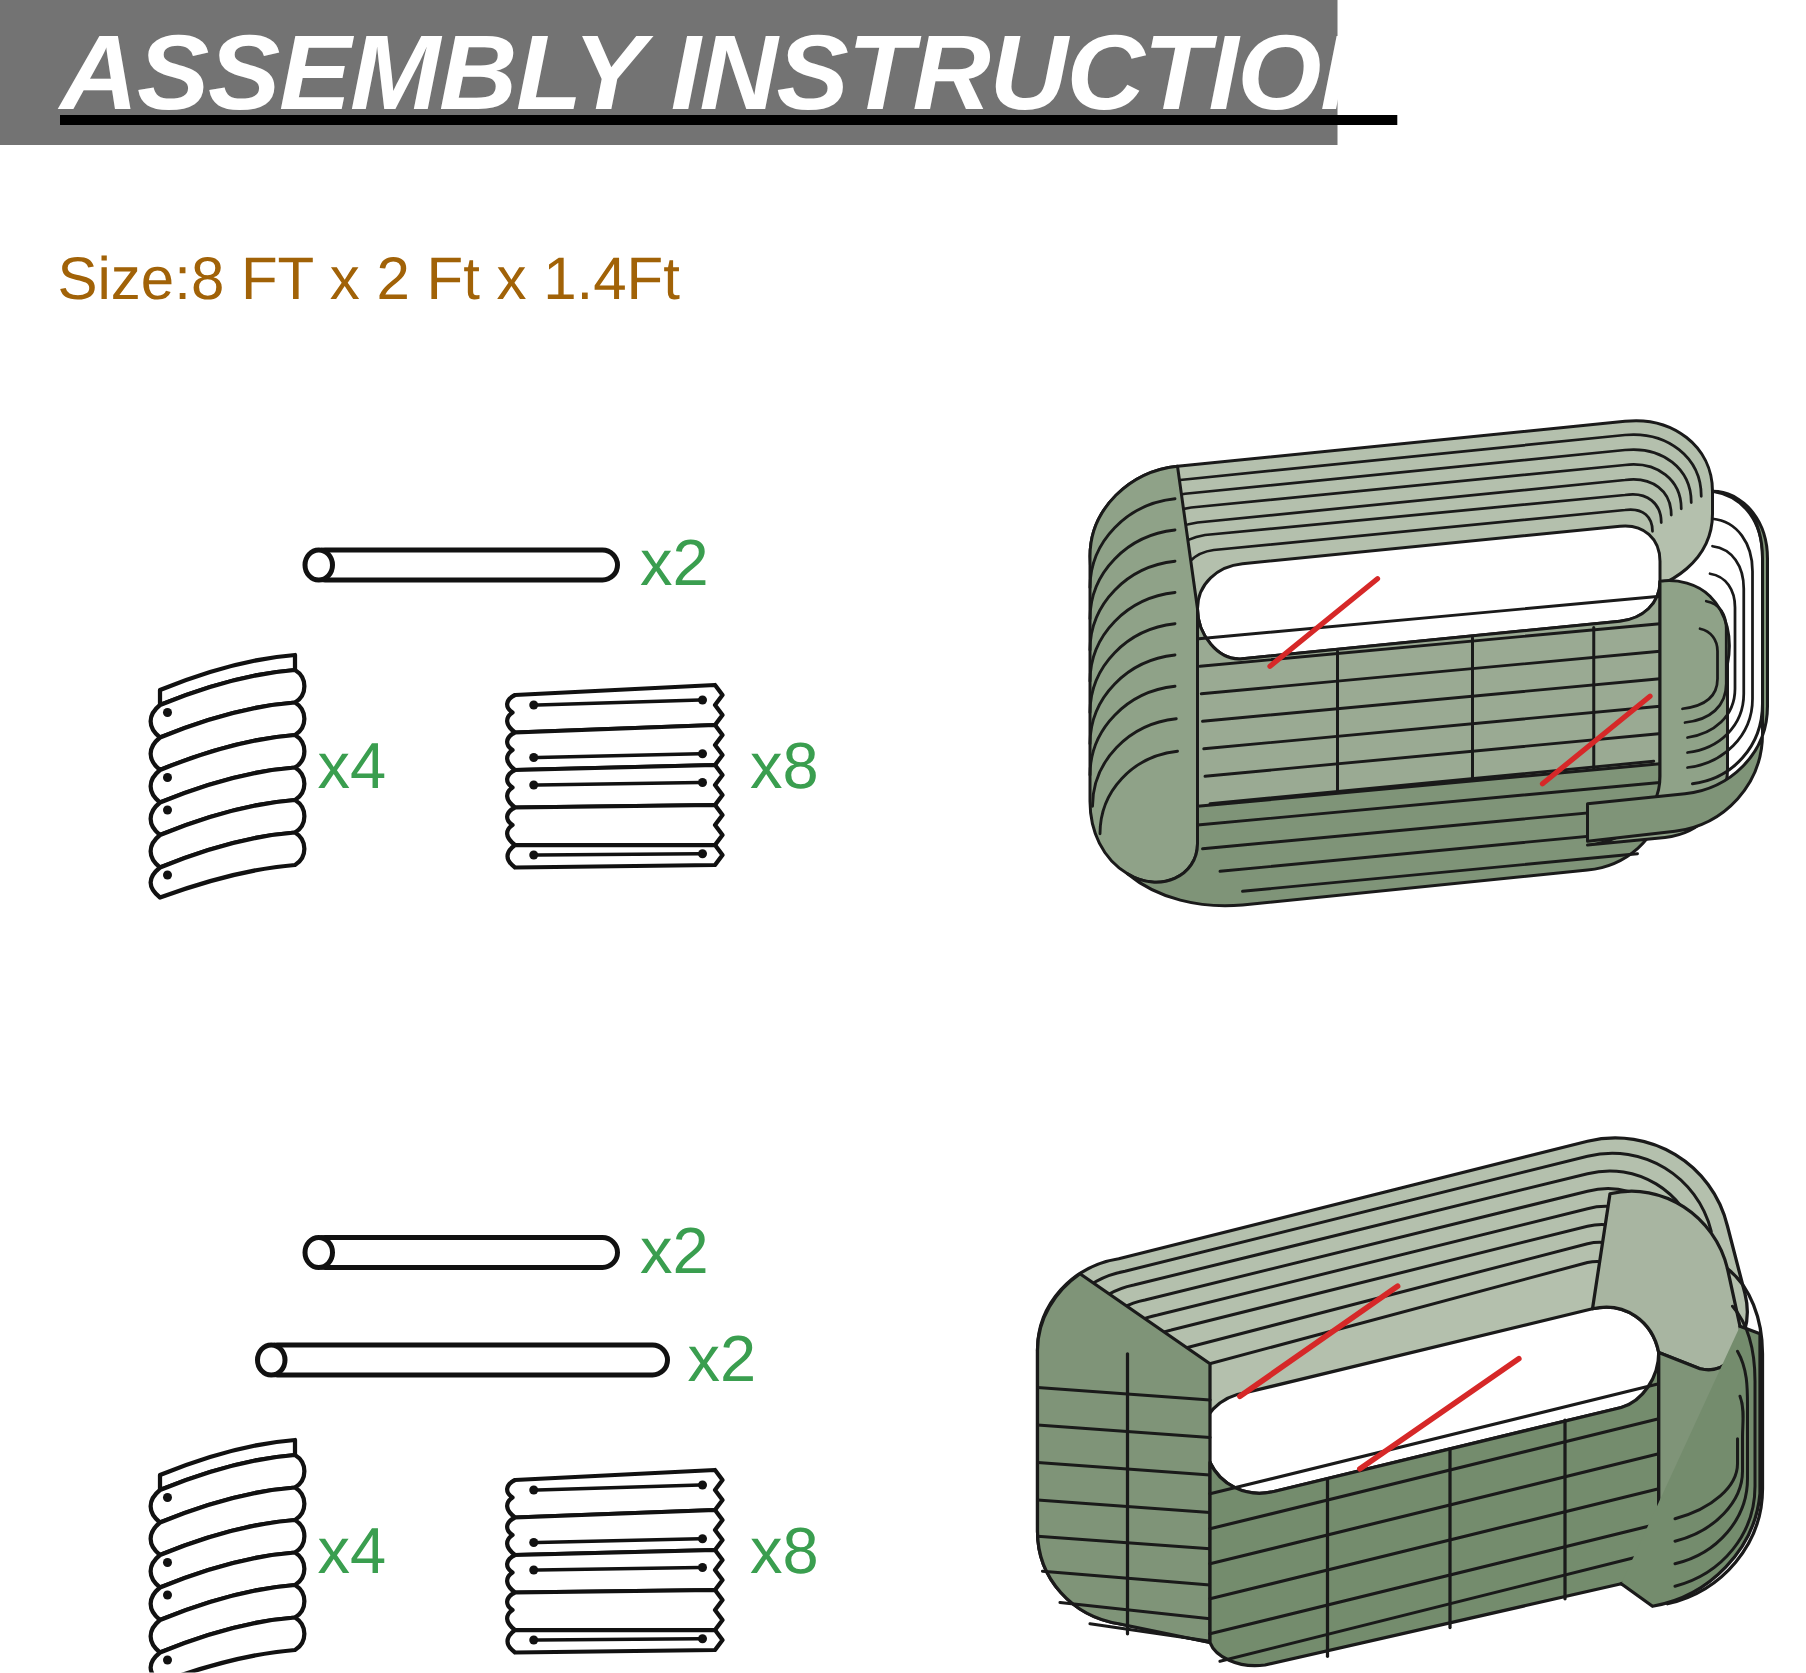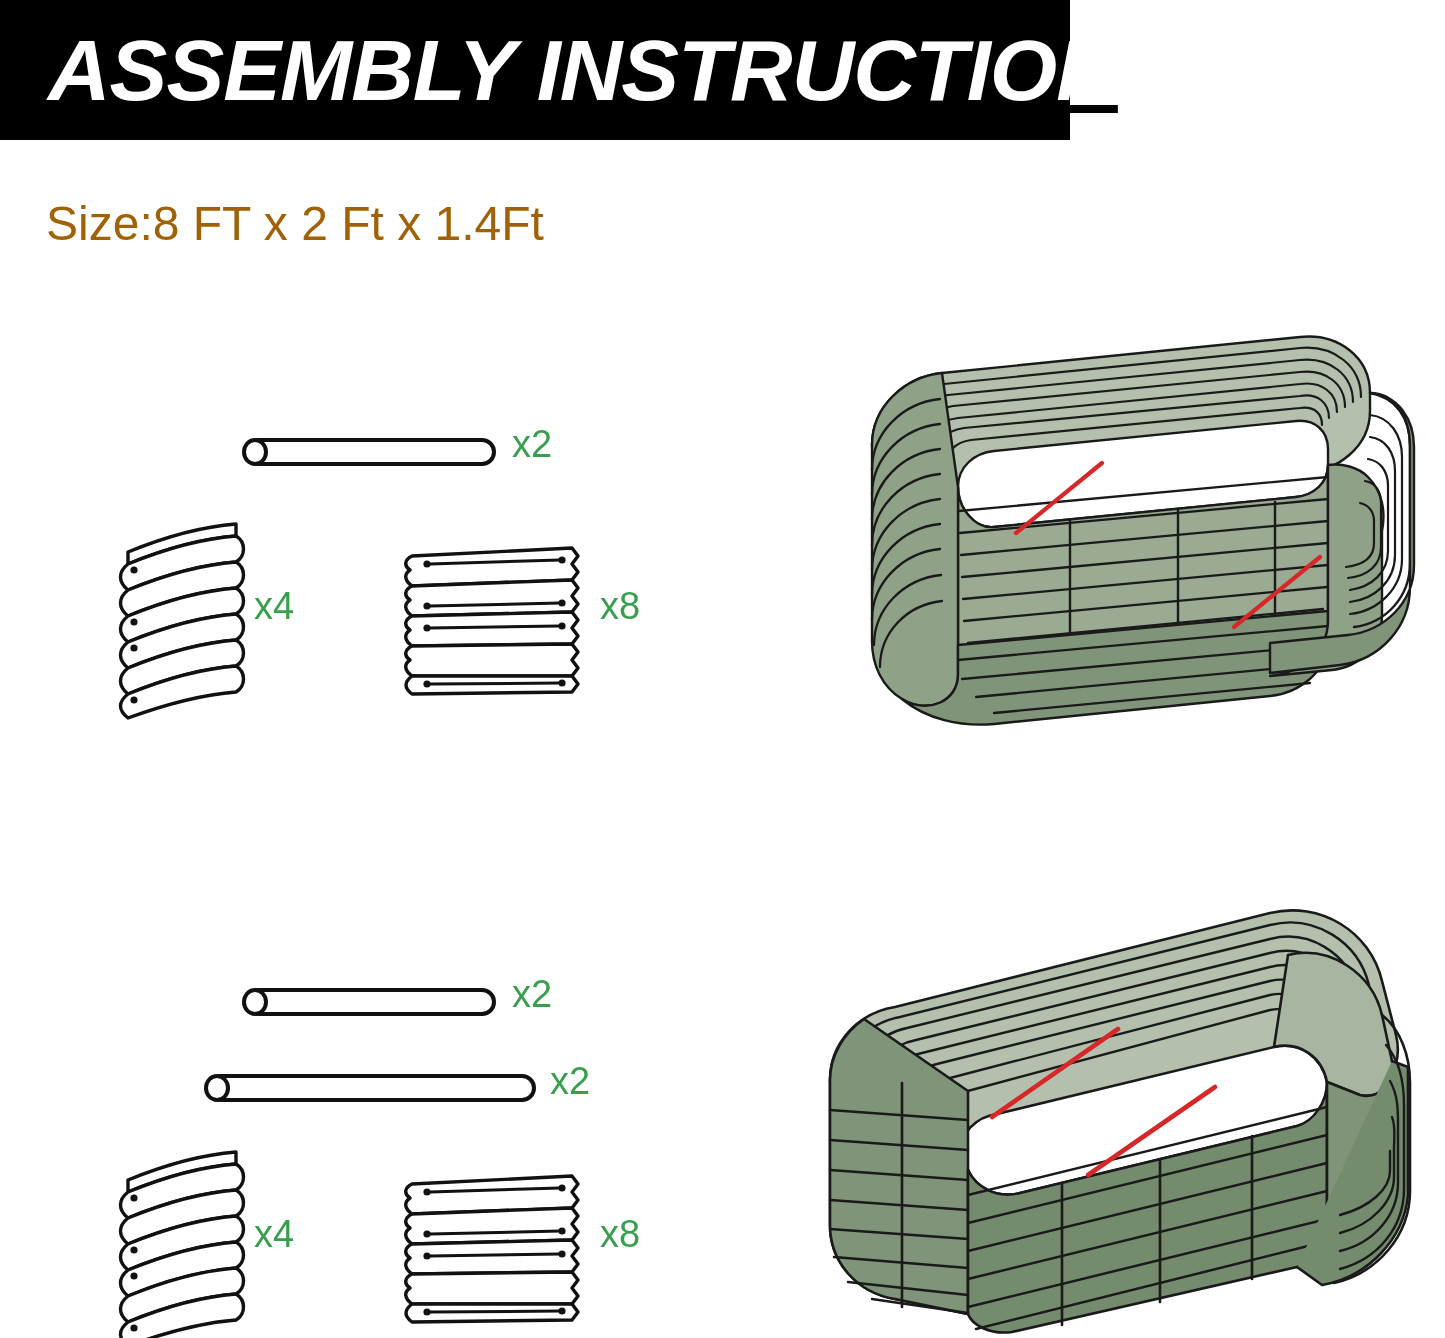--- a/index.html
+++ b/index.html
@@ -14,22 +14,22 @@
     overflow: hidden;
     font-family: "Liberation Sans", sans-serif;
   }
 
   
   #header-banner {
     position: absolute;
     left: 0;
     top: 0;
     width: 1070px;
-    height: 140px;
-    background: #000000;
+    height: 116px;
+    background: #737373;
     display: flex;
     align-items: center;
     text-decoration: underline;
   }
   #header-title {
     color: #ffffff;
     font-family: "Liberation Sans", sans-serif;
     font-weight: bold;
     font-style: italic;
     font-size: 85px;
@@ -51,21 +51,21 @@
     font-weight: normal;
     white-space: nowrap;
     font-family: "Liberation Sans", sans-serif;
   }
 
   
   .parts-group { position: absolute; }
   .qty-label {
     position: absolute;
     color: #3a9e4f;
-    font-size: 38px;
+    font-size: 52px;
     font-family: "Liberation Sans", sans-serif;
     line-height: 1;
     white-space: nowrap;
   }
   .svg-part { position: absolute; display: block; }
 
   
   .bed-figure { position: absolute; }
 </style>
 </head>

